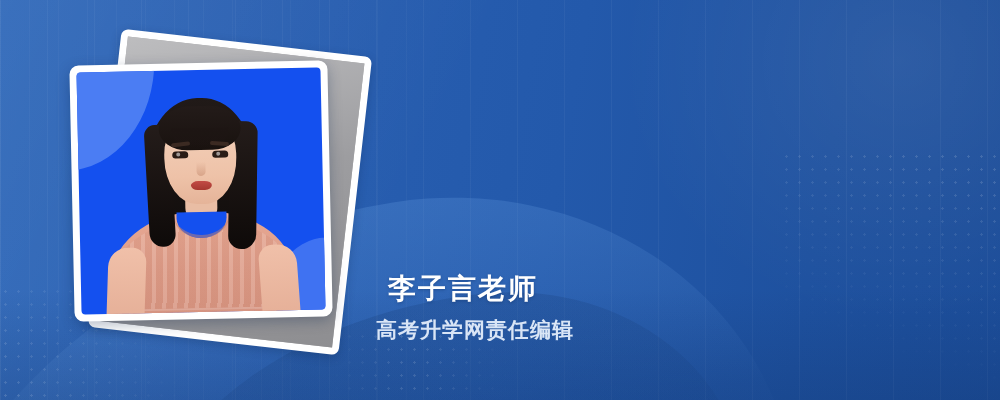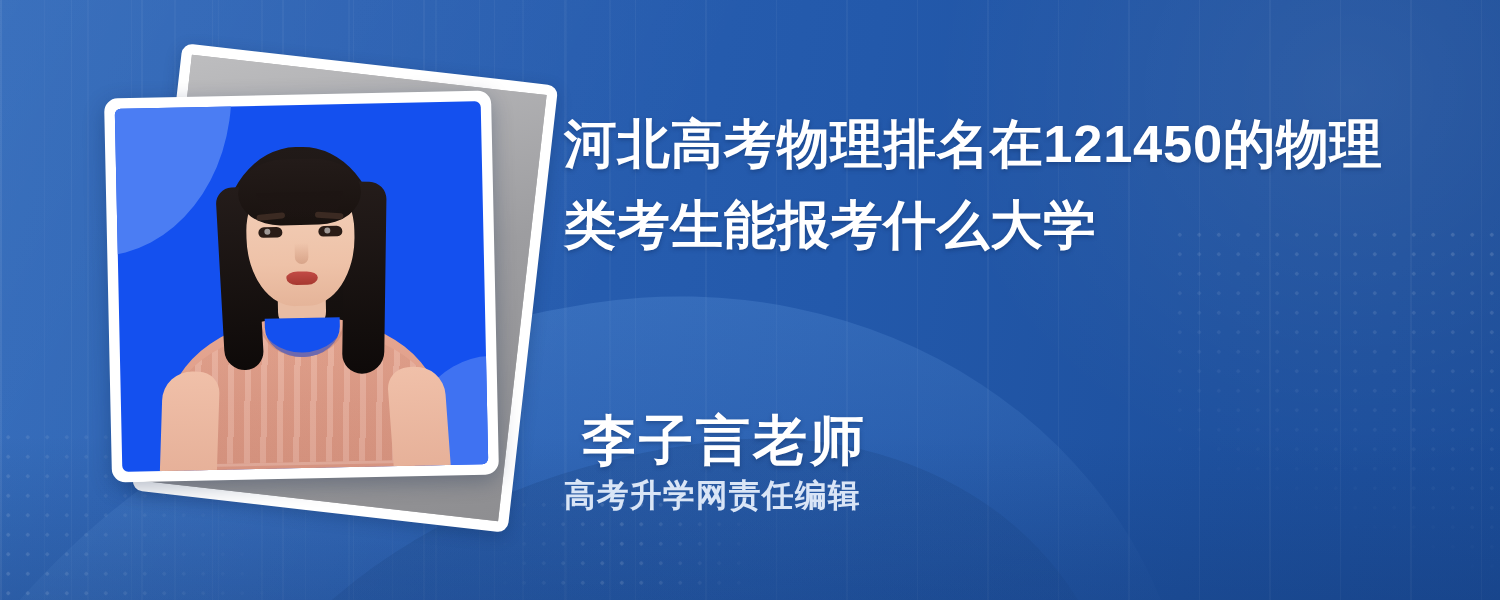--- a/index.html
+++ b/index.html
@@ -235,21 +235,21 @@
     color:#ffffff;
     font-size:35px;
     font-weight:700;
     line-height:1.55;
     letter-spacing:.5px;
     text-shadow:0 1px 3px rgba(10,35,80,.35);
   }
   .author {
     position:absolute; left:12px; top:270px;
     color:#ffffff;
-    font-size:36px;
+    font-size:28px;
     font-weight:700;
     letter-spacing:2px;
     text-shadow:0 1px 3px rgba(10,35,80,.35);
   }
   .byline {
     position:absolute; left:0; top:316px;
     color:#d9e5f6;
     font-size:21px;
     font-weight:700;
     letter-spacing:1px;
@@ -298,18 +298,17 @@
           <div class="eye l"></div>
           <div class="eye r"></div>
           <div class="nose"></div>
           <div class="lips"></div>
         </div>
       </div>
     </div>
   </div>
 
   <div class="text-col">
-    <div class="title">河北高考物理排名在121450的物理类考生能报考什么大学</div>
     <div class="author">李子言老师</div>
     <div class="byline">高考升学网责任编辑</div>
   </div>
 
 </div>
 
 </body></html>

